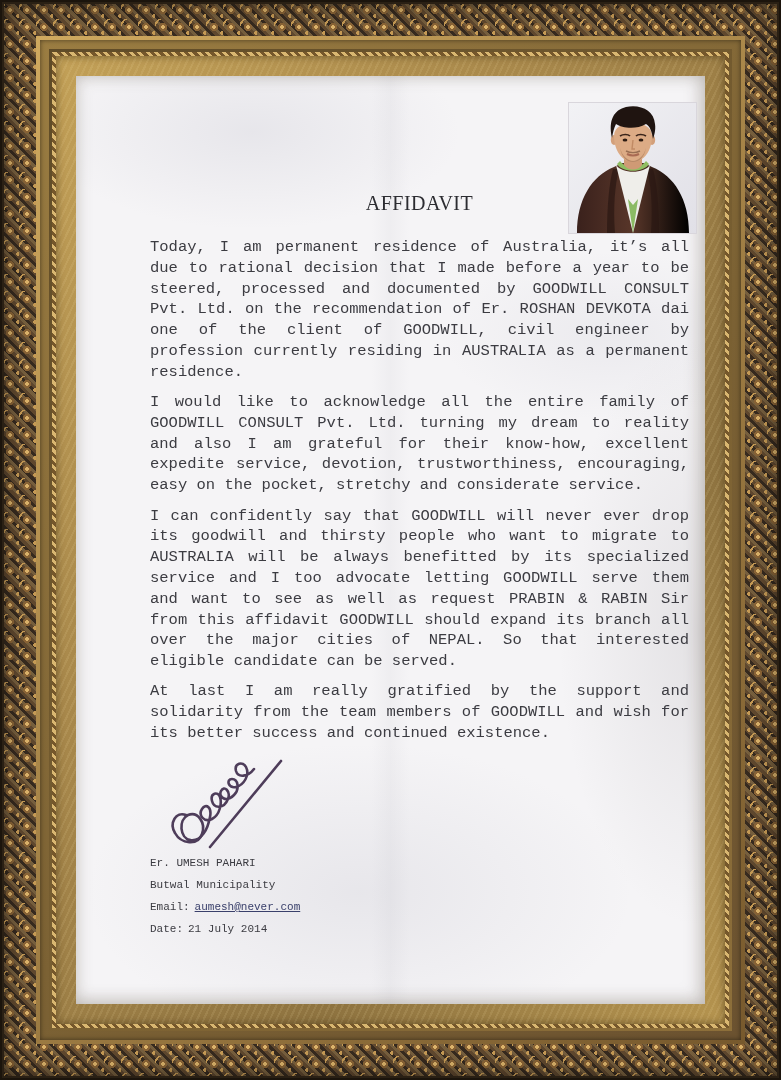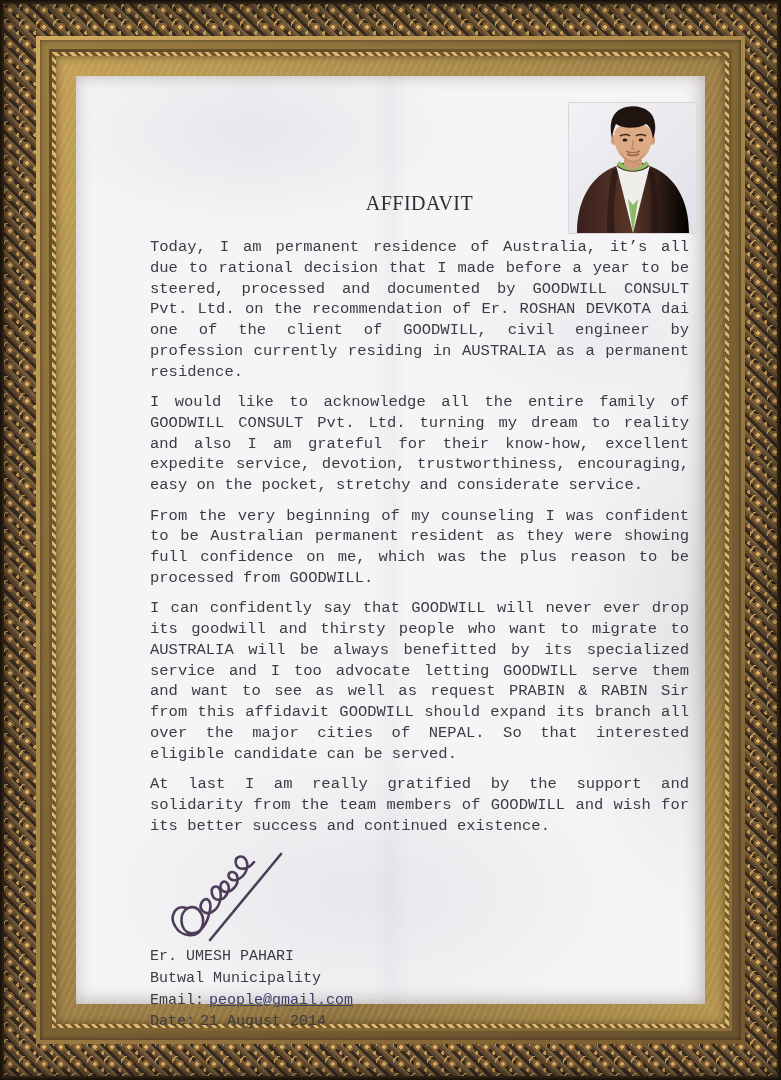--- a/index.html
+++ b/index.html
@@ -53,21 +53,21 @@
   .title{
     margin:0;padding-top:116px;height:26px;
     text-align:center;font-size:20px;font-weight:normal;letter-spacing:.5px;color:#2c2c31;
   }
   .bodycol{margin-top:19px;color:#3c3c42;font-family:Liberation Mono, monospace;}
   .para{
     margin:0 0 9.5px;font-size:15.5px;line-height:20.8px;
     text-align:justify;text-justify:inter-word;
   }
   .signature{margin:6px 0 4px 14px;height:96px;}
-  .sigblock{font-size:15px;line-height:21.8px;color:#3b3b41;}
+  .sigblock{font-size:11px;line-height:21.8px;color:#3b3b41;}
   .label{margin-right:5px;}
   .email{color:#3a406b;text-decoration:underline;}
 </style>
 </head>
 <body>
 
 <div class="frame-edge band">
  <div class="frame-ornate band">
   <div class="frame-rope band">
    <div class="frame-step band">
@@ -112,42 +112,41 @@
              <path d="M57 48 C61 50 67 50 71 48" stroke="#6b4630" stroke-width="1.5" fill="none" opacity=".6"></path>
              <path d="M58 51 C62 53 66 53 70 51" stroke="#a96a52" stroke-width="2.2" fill="none"></path>
            </svg>
          </div>
 
          <h1 class="title">AFFIDAVIT</h1>
 
          <div class="bodycol">
            <p class="para">Today, I am permanent residence of Australia, it’s all due to rational decision that I made before a year to be steered, processed and documented by GOODWILL CONSULT Pvt. Ltd. on the recommendation of Er. ROSHAN DEVKOTA dai one of the client of GOODWILL, civil engineer by profession currently residing in AUSTRALIA as a permanent residence.</p>
            <p class="para">I would like to acknowledge all the entire family of GOODWILL CONSULT Pvt. Ltd. turning my dream to reality and also I am grateful for their know-how, excellent expedite service, devotion, trustworthiness, encouraging, easy on the pocket, stretchy and considerate service.</p>
-           <p class="para">From the very beginning of my counseling I was confident to be Australian permanent resident as they were showing full confidence on me, which was the plus reason to be processed from GOODWILL.</p>
            <p class="para">I can confidently say that GOODWILL will never ever drop its goodwill and thirsty people who want to migrate to AUSTRALIA will be always benefitted by its specialized service and I too advocate letting GOODWILL serve them and want to see as well as request PRABIN &amp; RABIN Sir from this affidavit GOODWILL should expand its branch all over the major cities of NEPAL. So that interested eligible candidate can be served.</p>
            <p class="para">At last I am really gratified by the support and solidarity from the team members of GOODWILL and wish for its better success and continued existence.</p>
 
            <div class="signature">
              <svg viewBox="0 0 135 100" width="135" height="100">
                <g stroke="#4e3d5a" stroke-width="2.6" fill="none" stroke-linecap="round" stroke-linejoin="round">
                  <path d="M22 62 C12 58 5 70 11 80 C17 91 34 93 38 81 C42 70 34 58 24 62 C14 67 16 85 26 87"></path>
                  <path d="M26 87 C38 89 44 75 46 64 C48 54 42 50 38 56 C34 62 40 70 48 66 C56 62 58 50 56 44 C54 38 46 40 48 48 C50 56 60 56 64 46 C67 38 60 32 57 38 C54 44 62 50 70 42 C76 36 74 26 68 26 C62 26 64 36 72 34 C80 32 86 22 82 14 C79 8 70 10 72 18 C74 25 84 24 90 16"></path>
                  <path d="M117 8 L46 94"></path>
                </g>
              </svg>
            </div>
 
            <div class="sigblock">
              <div>Er. UMESH PAHARI</div>
              <div>Butwal Municipality</div>
              <div>
-               <span class="label">Email:</span><span class="email">people@gmail.com</span>
+               <span class="label">Email:</span><span class="email">aumesh@never.com</span>
              </div>
              <div>
-               <span class="label">Date:</span><span>21 August 2014</span>
+               <span class="label">Date:</span><span>21 July 2014</span>
              </div>
            </div>
          </div>
 
        </div>
 
       </div>
      </div>
     </div>
    </div>

